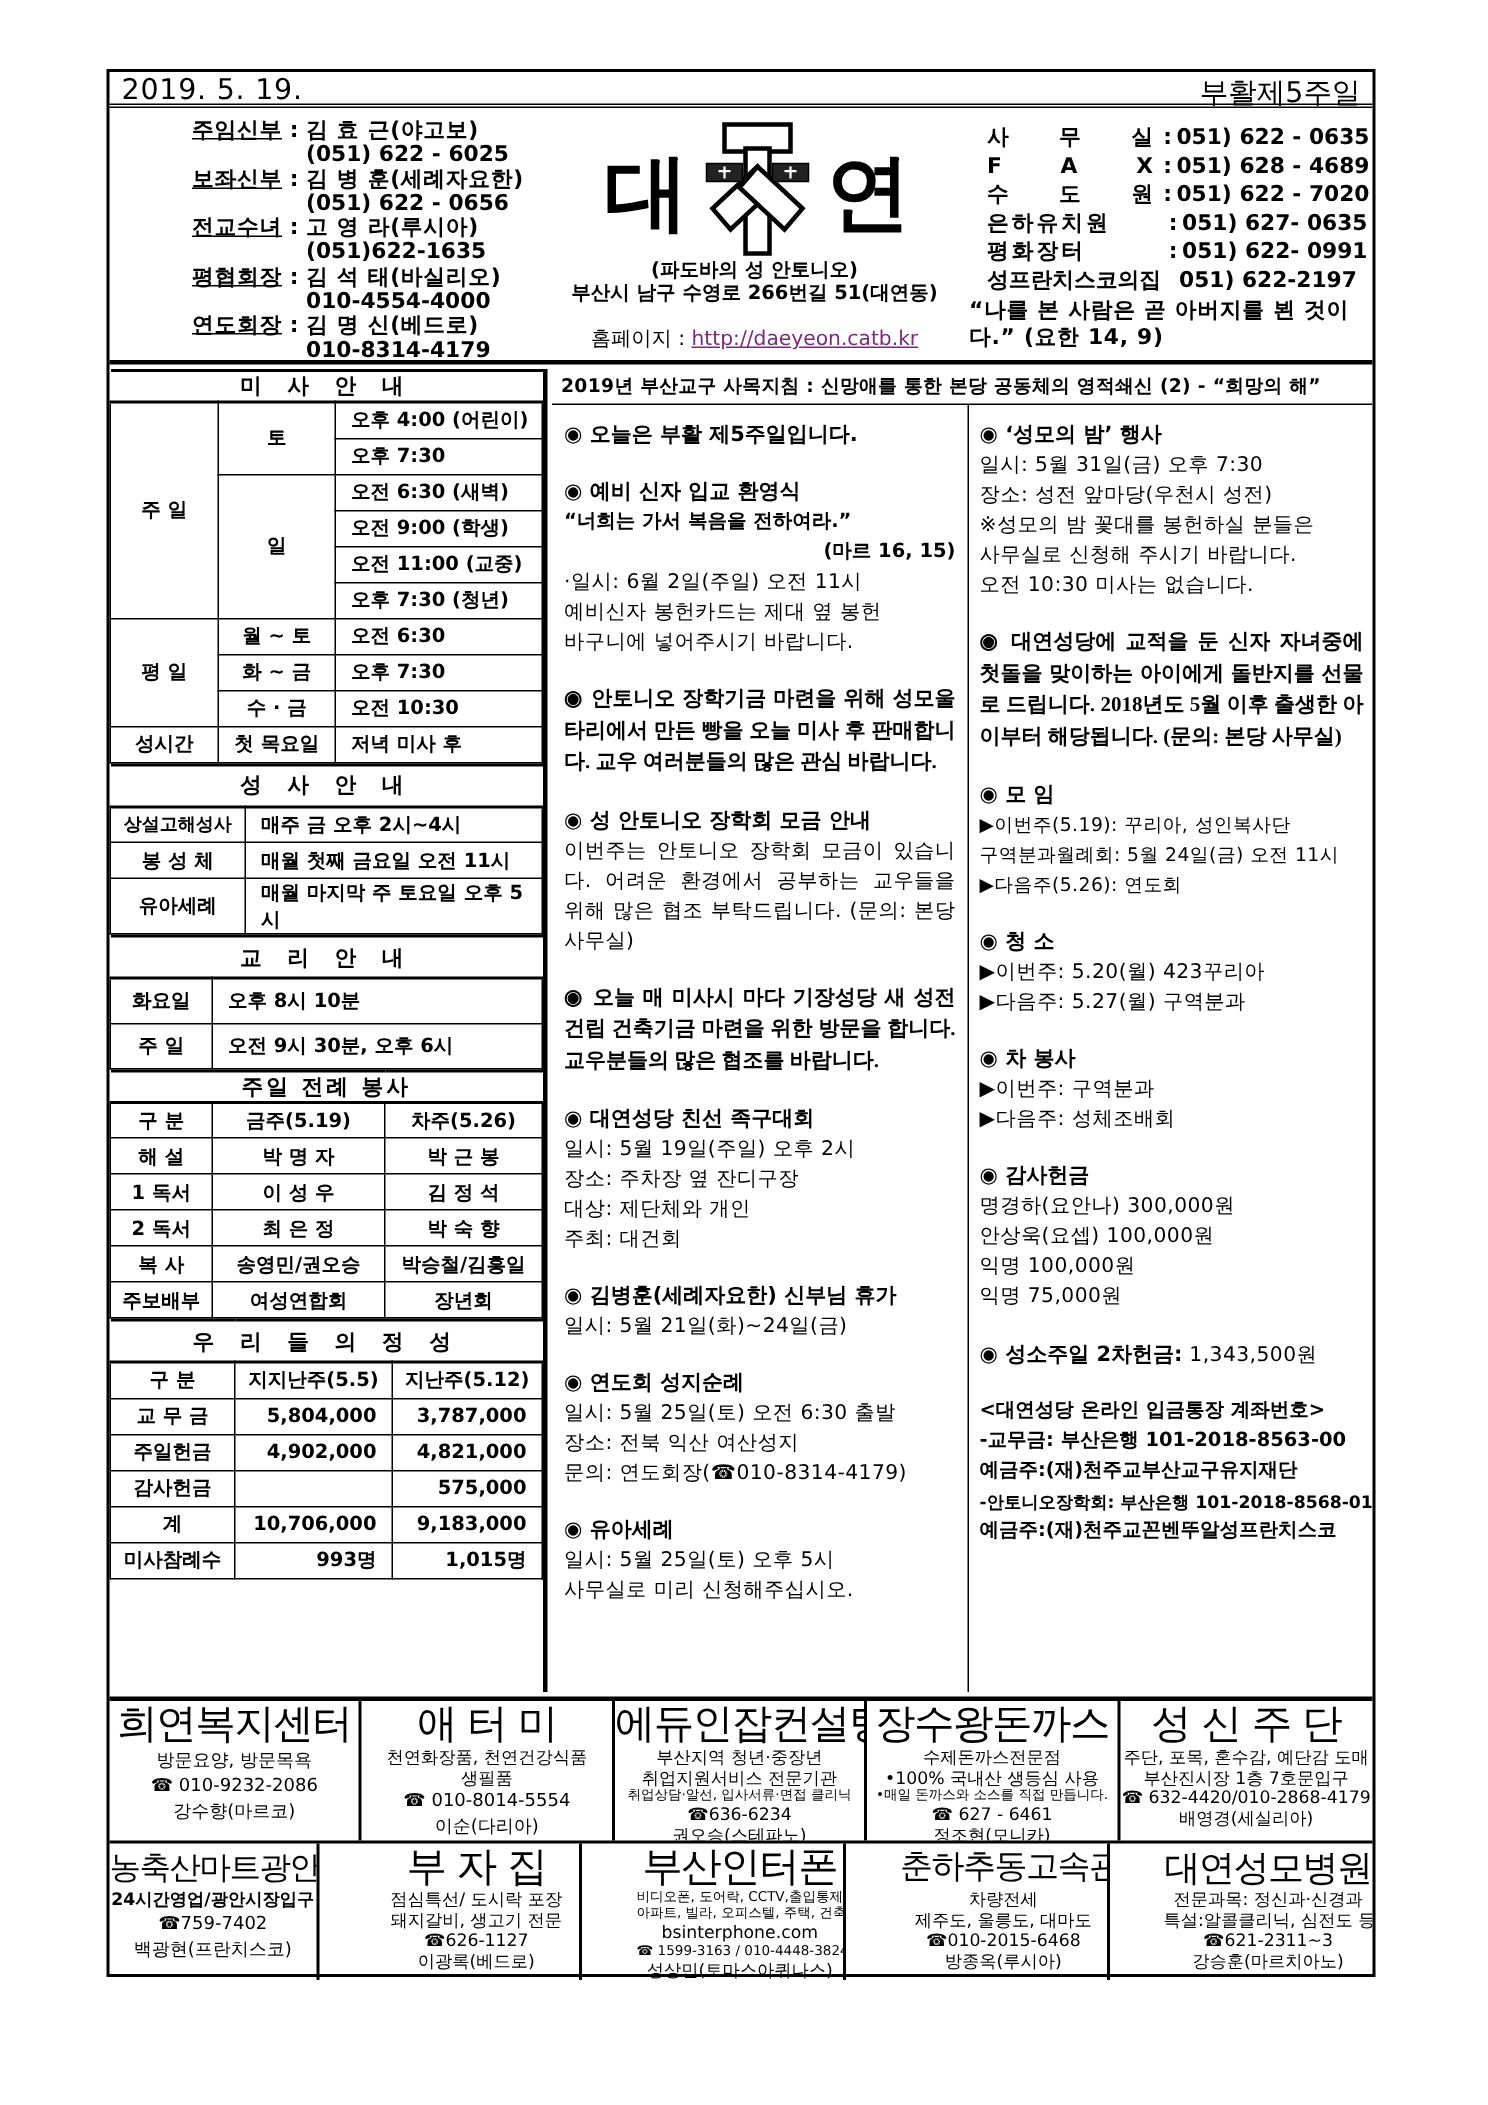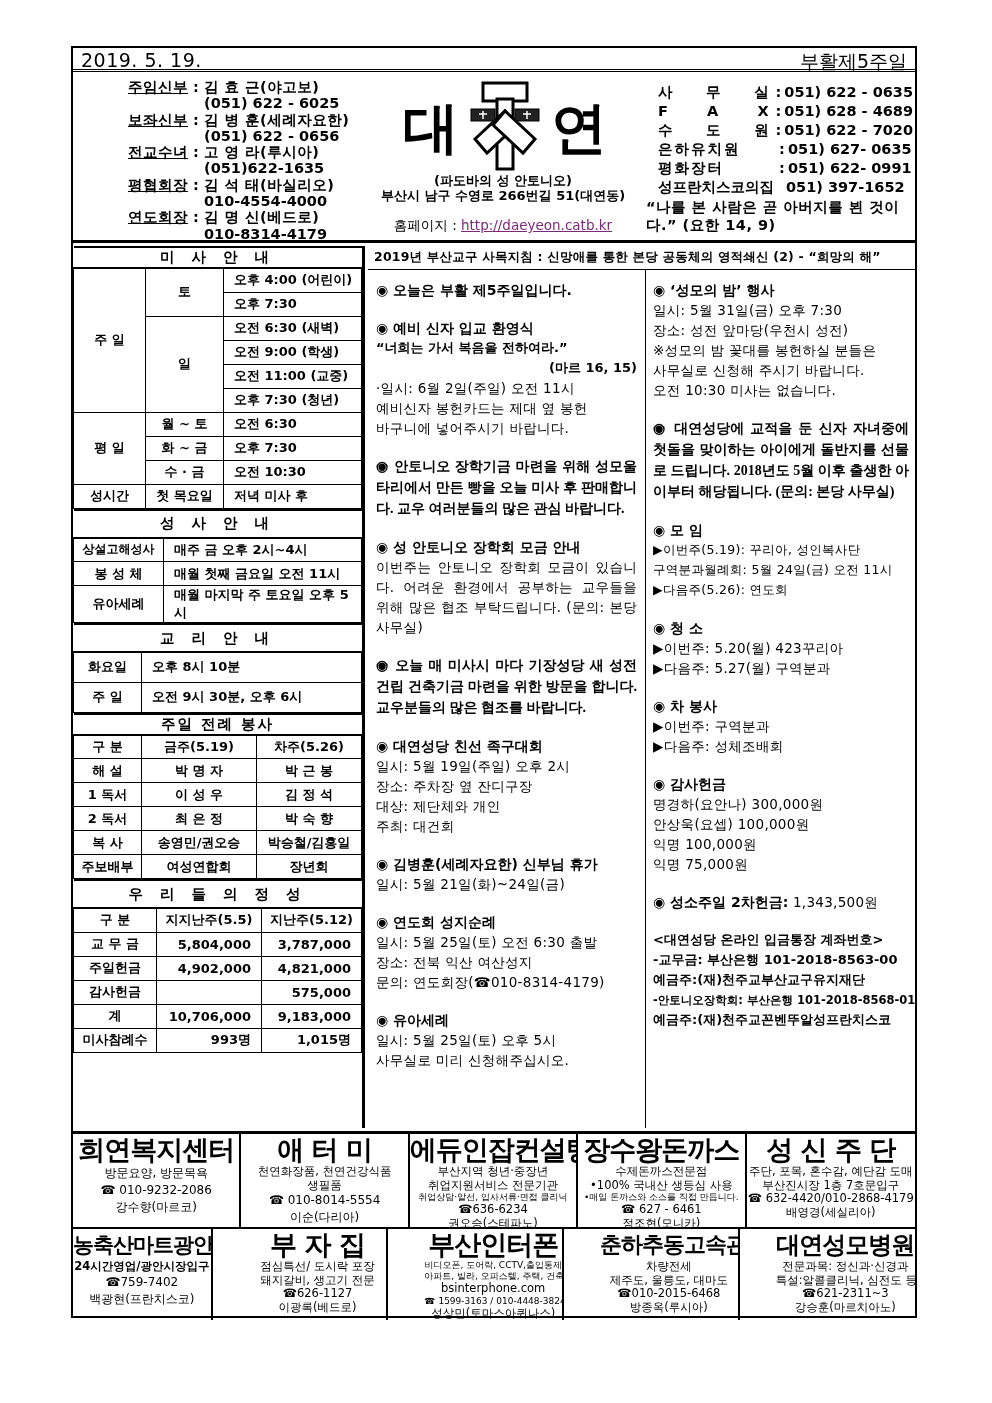--- a/index.html
+++ b/index.html
@@ -47,21 +47,21 @@
   .item .bb { font-size: 14px; font-weight: bold; line-height: 21px; text-align: justify; font-family: Liberation Serif, serif; }
   .right { text-align: right; }
   .bank { font-size: 13px; font-weight: bold; line-height: 20px; white-space: nowrap; }
 
   
   .ads { position: absolute; left: 0; top: 1083px; width: 842px; height: 187px; border-top: 3px solid #000; }
   .adrow { display: flex; height: 93px; }
   .adrow + .adrow { border-top: 2px solid #000; gap: 36px; }
   .ad { width: 168.4px; border-right: 2px solid #000; text-align: center; overflow: hidden; padding-top: 1px; }
   .ad:last-child { border-right: none; }
-  .ad .name { font-size: 27px; font-weight: bold; line-height: 30px; white-space: nowrap; letter-spacing: -1px; }
+  .ad .name { font-size: 27px; font-weight: normal; line-height: 30px; white-space: nowrap; letter-spacing: -1px; }
   .ad .l { font-size: 11.5px; line-height: 13.5px; white-space: nowrap; }
   .ad .lb { font-size: 12px; line-height: 17px; white-space: nowrap; }
   .ad .tiny { font-size: 9px; line-height: 11px; white-space: nowrap; }
 </style>
 </head>
 <body>
 
 <div class="page">
 
   <div class="topbar">
@@ -155,21 +155,21 @@
           <span class="c">:</span>
           <span>051) 627- 0635</span>
         </div>
       <div class="row">
           <span class="k">평화장터</span>
           <span class="c">:</span>
           <span>051) 622- 0991</span>
         </div>
       <div class="row">
           <span class="k" style="letter-spacing:0;text-align:left;text-align-last:left;width:128px;">성프란치스코의집</span>
-          <span>051) 397-1652</span>
+          <span>051) 622-2197</span>
         </div>
       <div class="quote">“나를 본 사람은 곧 아버지를 뵌 것이다.”  (요한 14, 9)</div>
     </div>
   </div>
 
   <div class="leftcol">
     <table>
       <tbody>
           <tr>
             <td colspan="3" class="secth">미 사 안 내</td>

